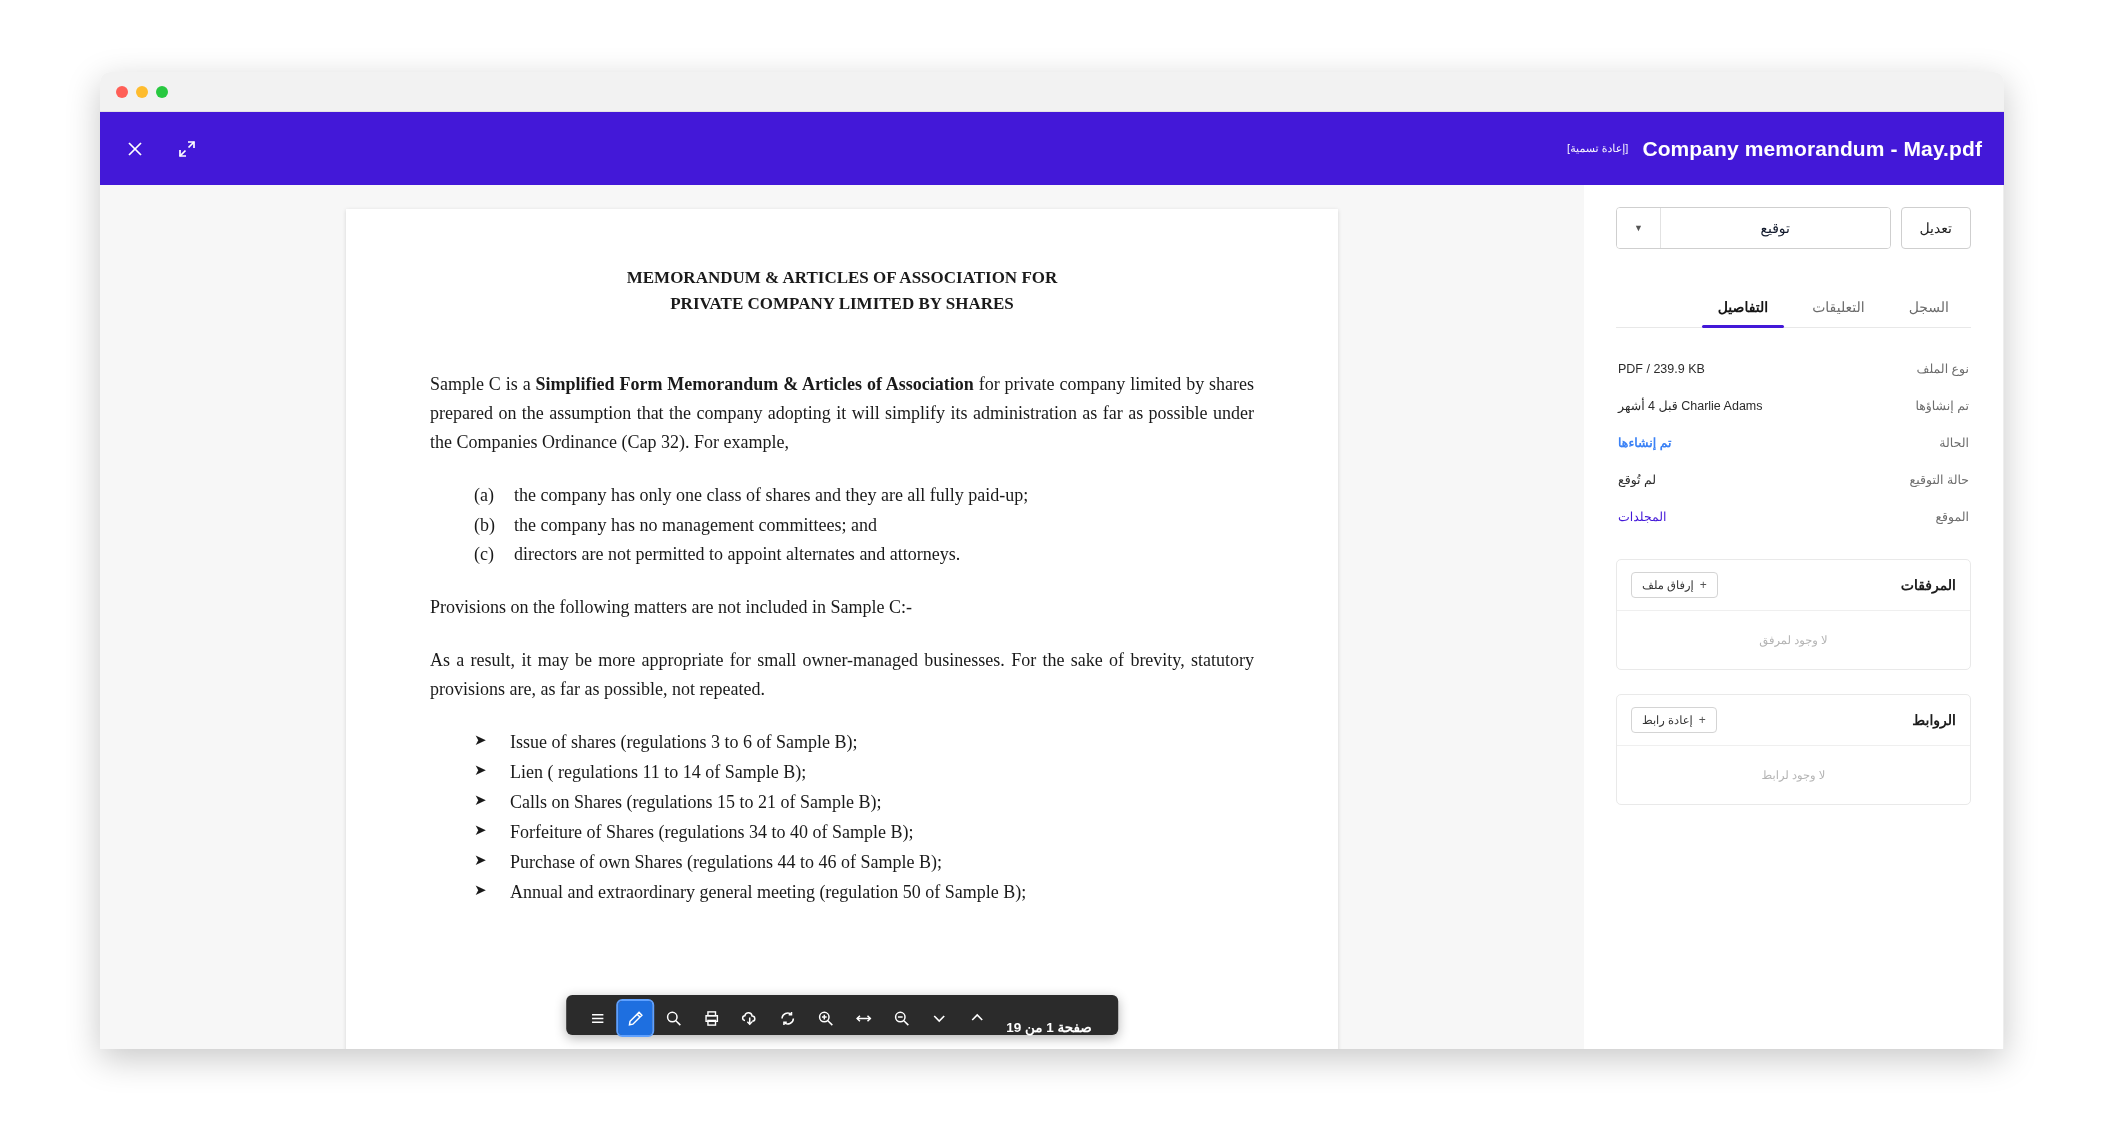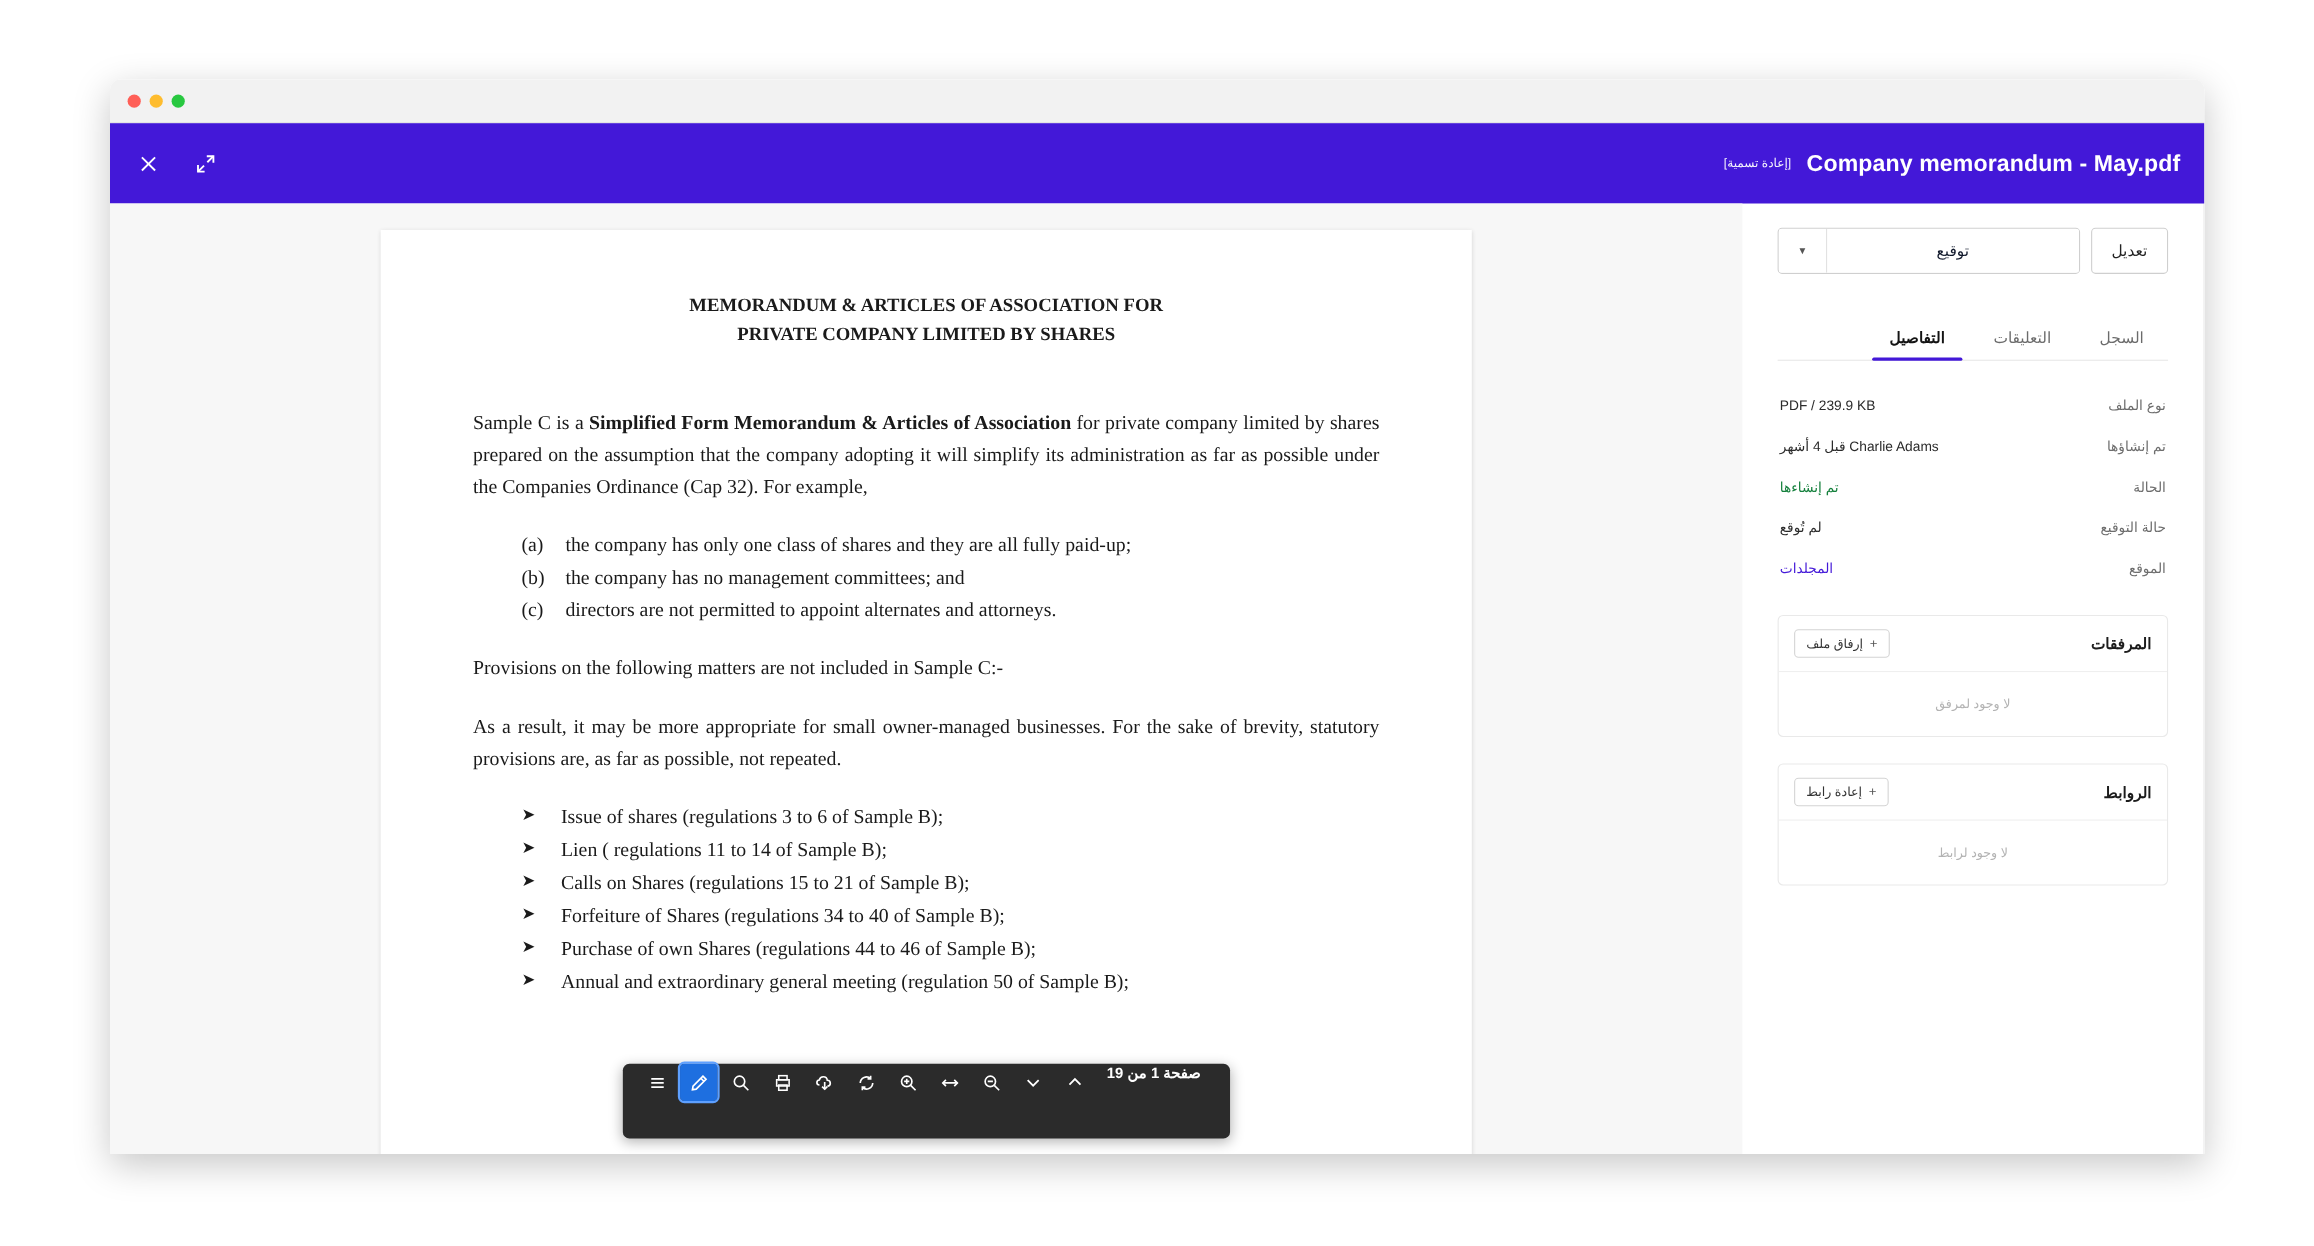--- a/index.html
+++ b/index.html
@@ -224,21 +224,21 @@
 
   .meta-row {
     display: flex;
     justify-content: space-between;
     align-items: center;
     padding: 11px 2px;
     font-size: 12.5px;
   }
   .meta-label { color: #6d6d6d; }
   .meta-value { color: #2b2b2b; }
-  .meta-value.bold { font-weight: normal; color: #15803d; }
+  .meta-value.bold { font-weight: bold; color: #3b82f6; }
   .meta-value.link { color: #4318d8; cursor: pointer; }
 
   .card {
     border: 1px solid #e9e9e9;
     border-radius: 5px;
     margin-top: 24px;
   }
   .card-head {
     display: flex;
     align-items: center;
@@ -264,25 +264,25 @@
     color: #b3b3b3;
     font-size: 11.5px;
   }
 
   
   .pdf-toolbar {
     position: absolute;
     left: 50%;
     transform: translateX(-50%);
     bottom: 14px;
-    height: 68px;
+    height: 40px;
     background: #2b2b2b;
     border-radius: 6px;
     display: flex;
-    align-items: flex-start;
+    align-items: flex-end;
     padding: 0 14px;
     gap: 4px;
     direction: rtl;
     color: #ffffff;
     box-shadow: 0 3px 12px rgba(0,0,0,0.3);
     z-index: 40;
   }
   .pdf-page-label {
     font-size: 13.5px;
     font-weight: bold;

